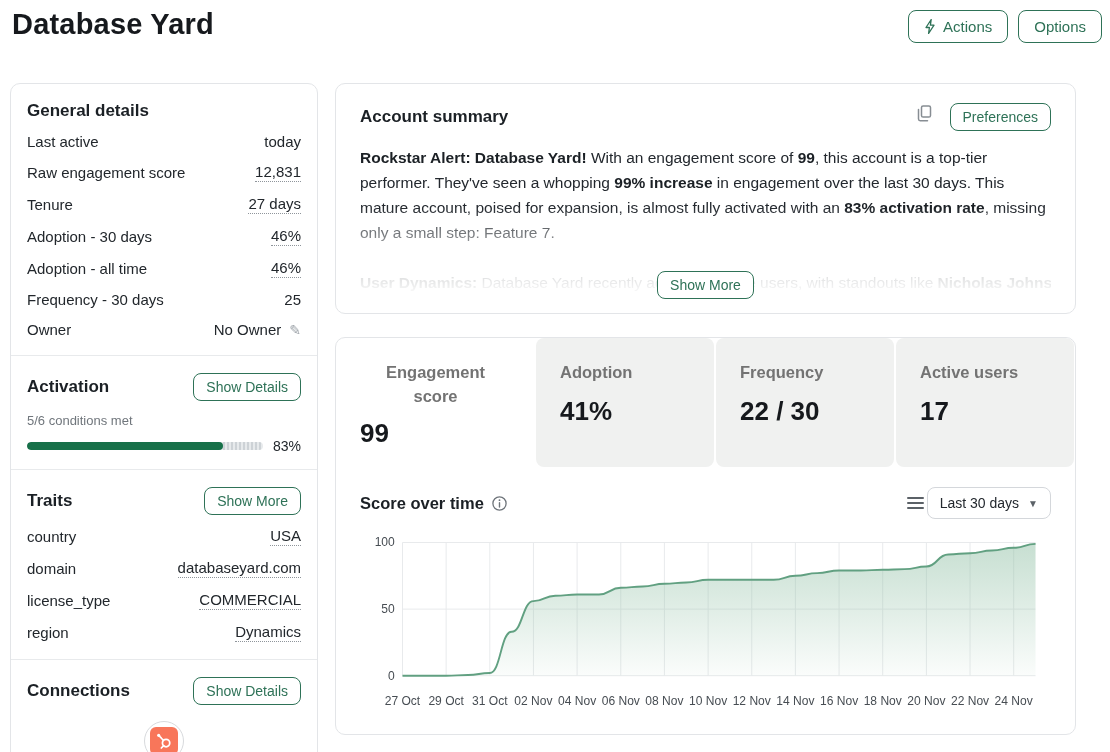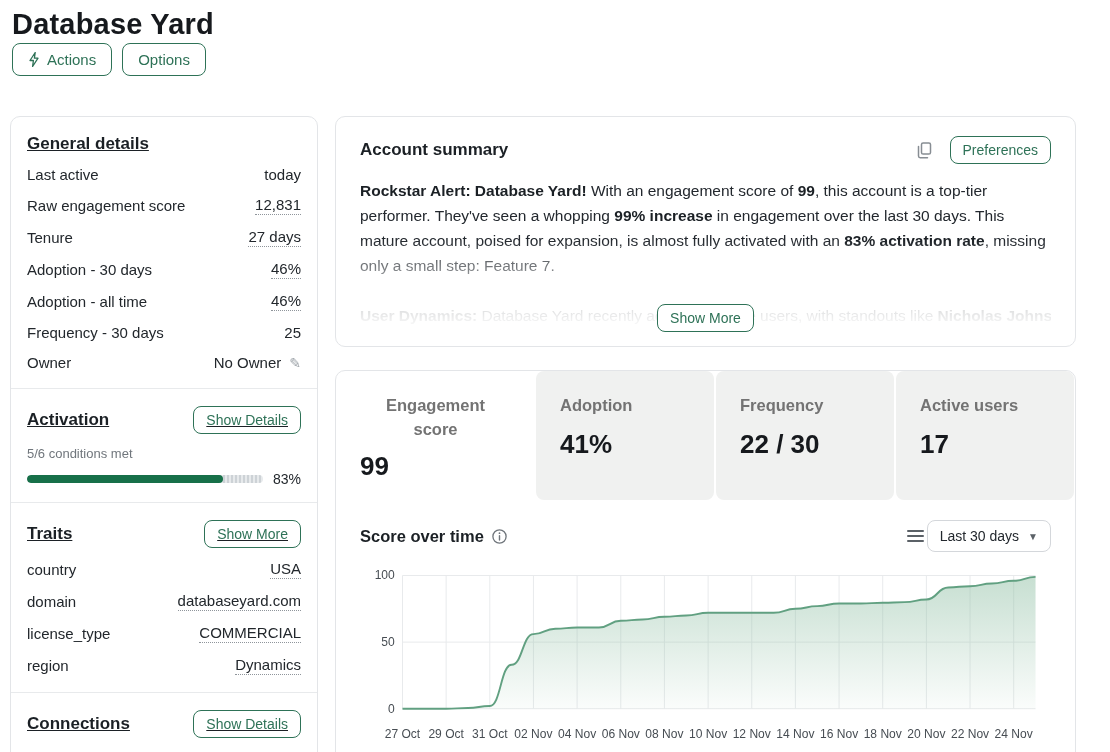--- a/index.html
+++ b/index.html
@@ -8,21 +8,20 @@
     font-family: "Liberation Sans", sans-serif;
     background: #ffffff;
     color: #1c2126;
   }
   .page { width: 1110px; height: 752px; position: relative; }
 
   
   .page-header {
     display: flex; justify-content: space-between; align-items: flex-start;
     padding: 8px 8px 0 12px;
-    flex-direction: column;
   }
   .page-title { font-size: 29px; font-weight: 700; letter-spacing: .2px; color: #16191d; }
   .header-actions { display: flex; gap: 10px; padding-top: 2px; }
 
   .btn {
     display: inline-flex; align-items: center; gap: 7px;
     background: #fff; border: 1px solid #2e7257; color: #2e7257;
     border-radius: 8px; font-family: inherit;
     font-size: 15px; padding: 8px 15px; cursor: pointer; line-height: 1;
   }
@@ -31,21 +30,21 @@
 
   
   .layout { display: flex; gap: 17px; padding: 40px 0 0 10px; }
 
   .card { background: #fff; border: 1px solid #e3e5e8; border-radius: 10px; }
 
   
   .sidebar { width: 308px; flex: none; min-height: 700px; }
   .section { padding: 17px 16px 15px 16px; }
   .section + .section { border-top: 1px solid #e8eaec; }
-  .section-head { display: flex; justify-content: space-between; align-items: center; text-decoration: underline; }
+  .section-head { display: flex; justify-content: space-between; align-items: center; }
   .section-title { font-size: 17px; font-weight: 700; color: #1b2025; }
   .kv-rows { margin-top: 12px; }
   .kv-row { display: flex; justify-content: space-between; align-items: center; margin: 0 0 13px 0; font-size: 15px; }
   .kv-row:last-child { margin-bottom: 2px; }
   .kv-label { color: #22272c; }
   .kv-value { color: #22272c; display: inline-flex; align-items: center; gap: 8px; }
   .dotted { border-bottom: 1px dotted #8f959b; padding-bottom: 1px; }
   .edit-icon { color: #9aa0a6; font-size: 14px; cursor: pointer; }
 
   .muted-line { font-size: 13px; color: #70767c; margin-top: 12px; }
@@ -67,21 +66,21 @@
     width: 28px; height: 28px; border-radius: 6px; background: #f8765a;
     display: flex; align-items: center; justify-content: center;
   }
 
   
   .main-col { width: 741px; display: flex; flex-direction: column; gap: 23px; }
 
   
   .summary-card { padding: 19px 24px 18px 24px; }
   .summary-head { display: flex; justify-content: space-between; align-items: center; }
-  .summary-head-right { display: flex; align-items: center; gap: 16px; }
+  .summary-head-right { display: flex; gap: 16px; }
   .icon-btn { background: none; border: none; cursor: pointer; color: #878d93; display: inline-flex; padding: 2px; }
   .summary-body { position: relative; margin-top: 14px; }
   .summary-p { font-size: 15.5px; line-height: 25px; color: #23282e; }
   .summary-p strong { font-weight: 700; color: #1b2025; }
   .summary-p2 { margin-top: 25px; white-space: nowrap; overflow: hidden; }
   .fade-overlay {
     position: absolute; left: -4px; right: -4px; top: 62px; bottom: -8px;
     background: linear-gradient(to bottom, rgba(255,255,255,0) 0%, rgba(255,255,255,.75) 55%, rgba(255,255,255,.99) 92%);
     pointer-events: none;
   }

